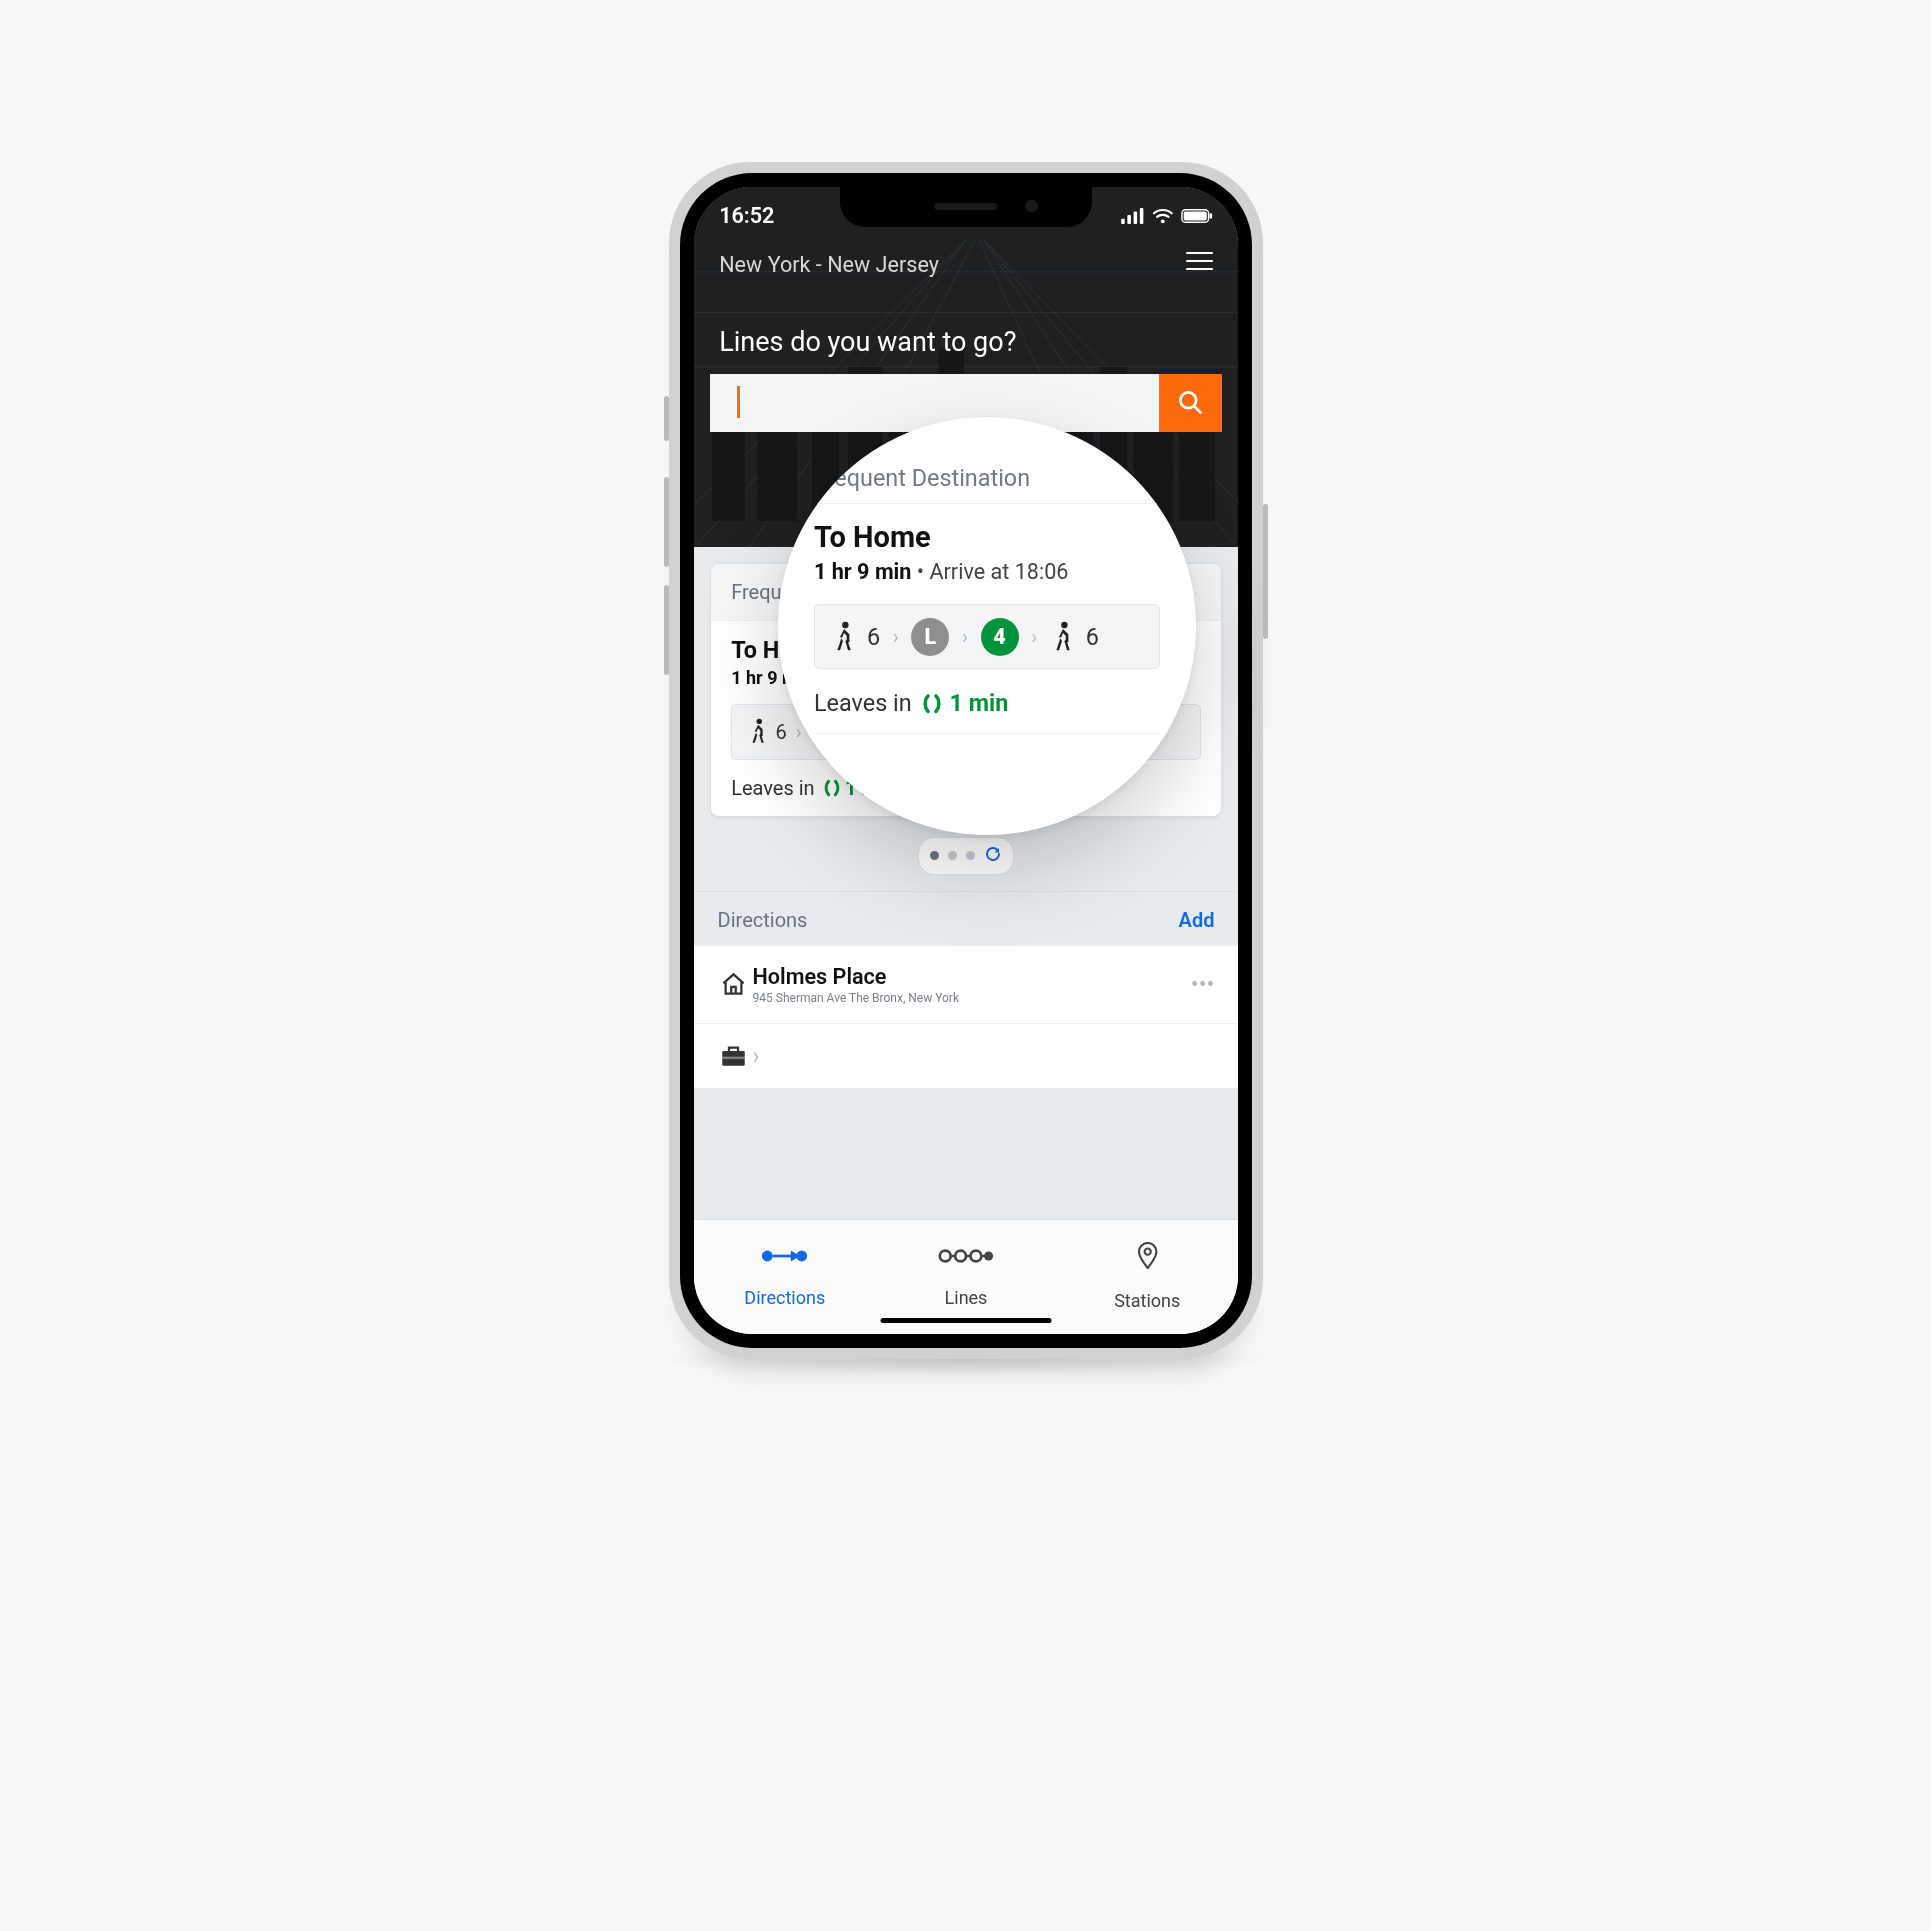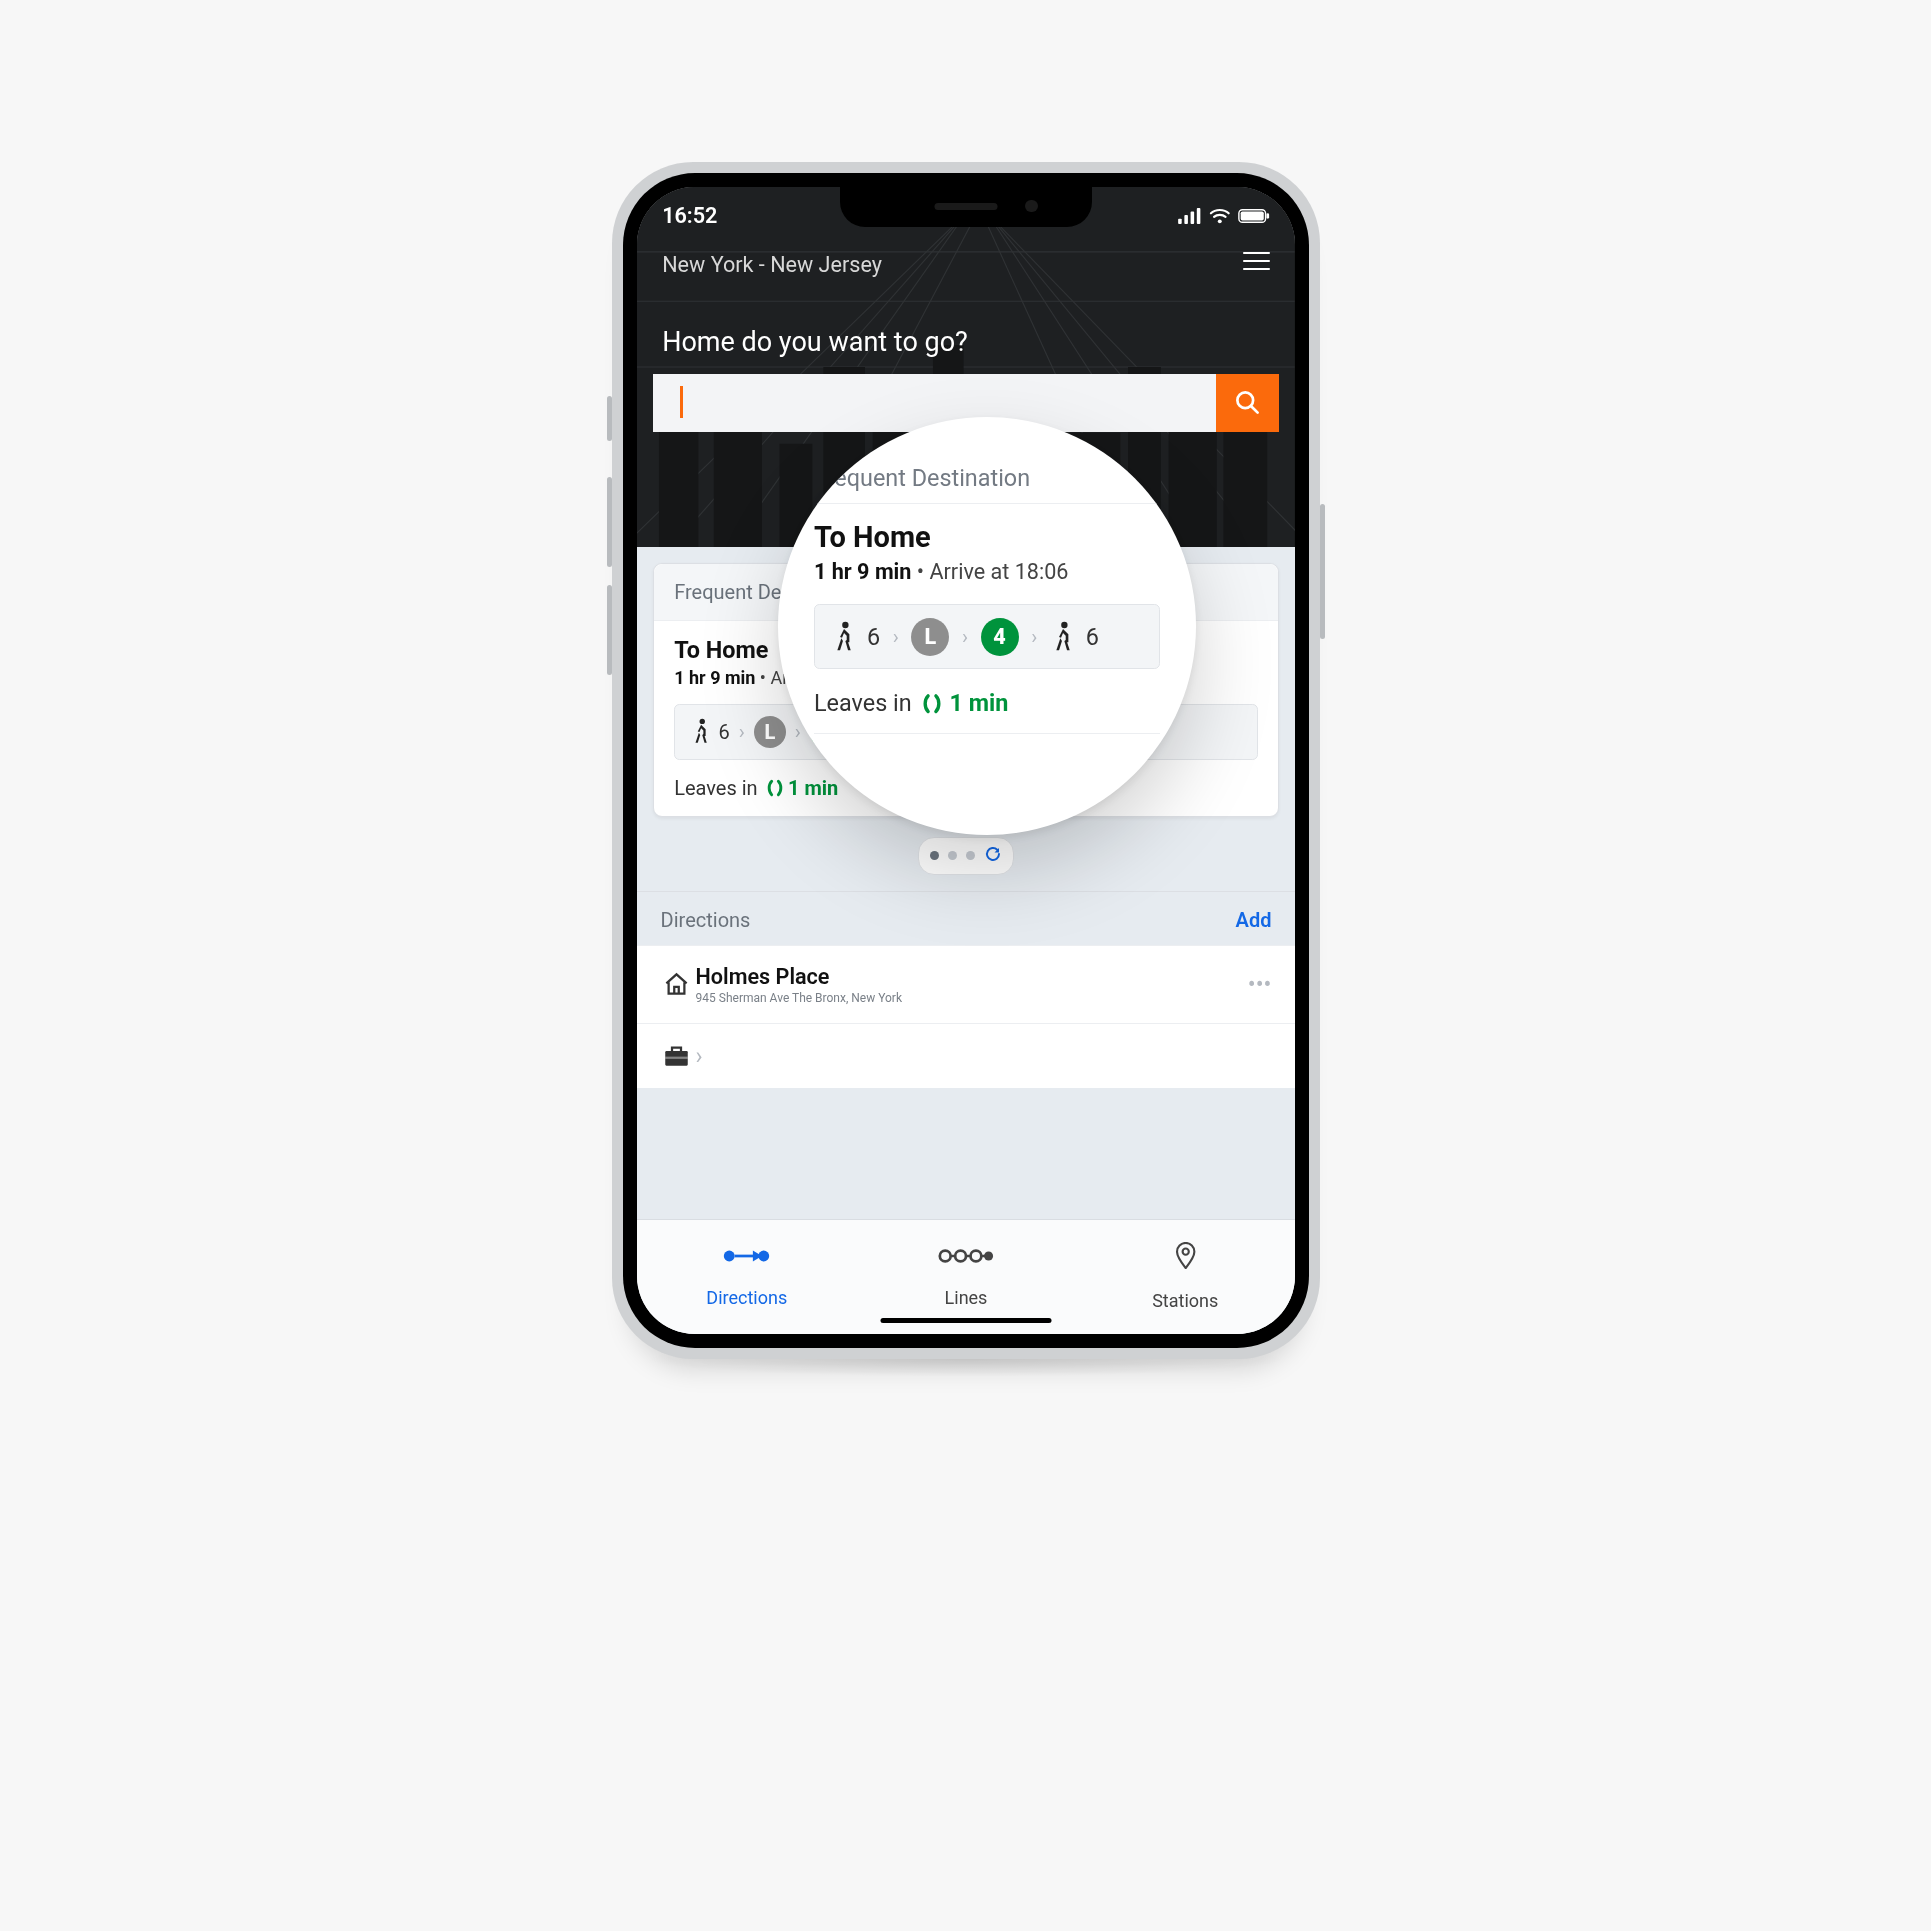--- a/index.html
+++ b/index.html
@@ -14,21 +14,21 @@
     position: absolute;
     inset: 0;
   }
 
   
   .phone {
     position: absolute;
     left: 50%;
     top: 162px;
     transform: translateX(-50%);
-    width: 708px;
+    width: 594px;
     height: 1197px;
     background: #cfd1d3;
     border-radius: 81px;
     padding: 10.8px;
     box-shadow: 0 27px 27px -18px rgba(0,0,0,.15);
   }
   .phone-inner {
     width: 100%;
     height: 100%;
     background: #000;
@@ -395,21 +395,21 @@
 
           <div class="hero-top">
             <span class="region">New York - New Jersey</span>
             <span class="hamburger">
               <span></span>
                 <span></span>
                 <span></span>
             </span>
           </div>
 
-          <div class="hero-prompt">Home do you want to go?</div>
+          <div class="hero-prompt">Lines do you want to go?</div>
 
           <div class="search-row">
             <input class="search-input" placeholder="" style="">
             <span class="search-cursor"></span>
             <div class="search-btn">
               <svg width="27" height="27" viewBox="0 0 24 24">
                   <circle cx="10" cy="10" r="7" fill="none" stroke="#fff" stroke-width="2.4"></circle>
                   <line x1="15.5" y1="15.5" x2="21" y2="21" stroke="#fff" stroke-width="2.4" stroke-linecap="round"></line>
                 </svg>
             </div>

